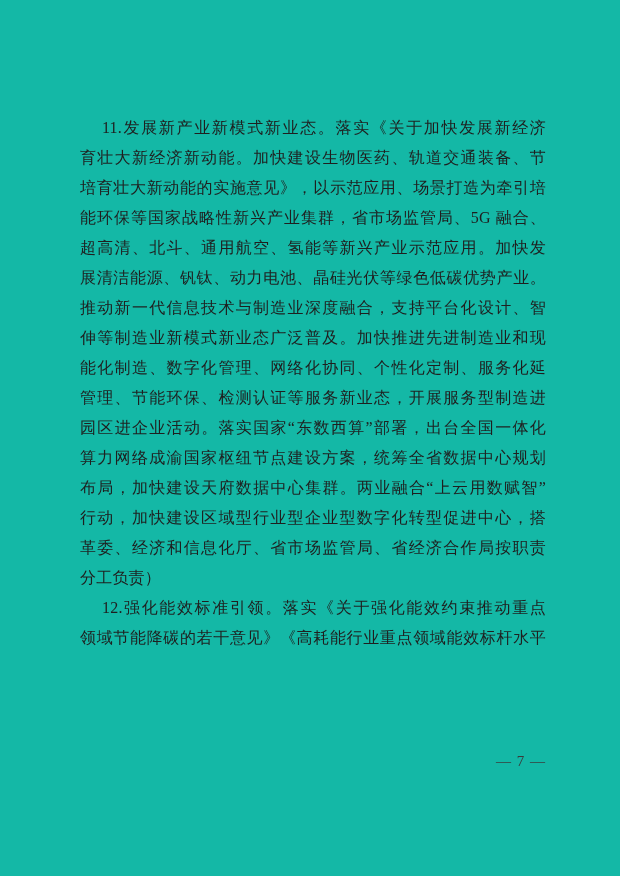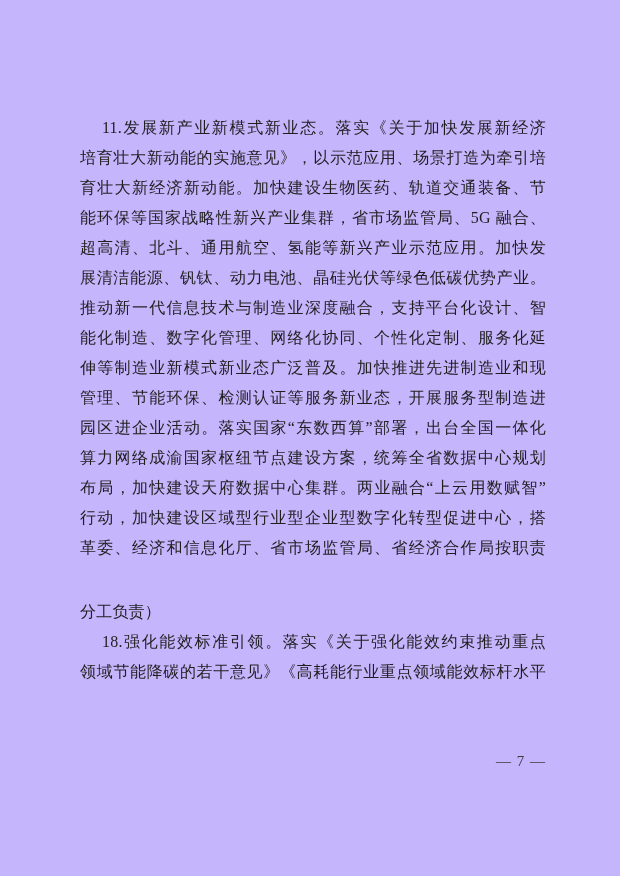--- a/index.html
+++ b/index.html
@@ -1,70 +1,70 @@
 <!DOCTYPE html>
 <html><head>
 <meta charset="utf-8">
 <style>
   * { margin: 0; padding: 0; box-sizing: border-box; }
   html, body { background: #e8e8e8; }
   .page {
     position: relative;
     width: 620px;
     height: 876px;
-    background: #c4b5fd;
+    background: #14b8a6;
     font-family: "Liberation Serif", "DejaVu Serif", serif;
     color: #1f1f1f;
     overflow: hidden;
   }
   .content {
     position: absolute;
     left: 80px;
     top: 113px;
     width: 466px;
   }
   .line {
     font-size: 16px;
     line-height: 30px;
     height: 30px;
     overflow: hidden;
     text-align: justify;
     text-align-last: justify;
     letter-spacing: 0.2px;
   }
   .line.indent { text-indent: 22px; }
-  .line.flush-left { text-align-last: left; margin-top: 34px; }
+  .line.flush-left { text-align-last: left; }
   .page-number {
     position: absolute;
     top: 749px;
     right: 74px;
     font-size: 15px;
     line-height: 24px;
     color: #3a3a3a;
     letter-spacing: 1px;
   }
 </style>
 </head>
 <body>
 
 <div class="page">
   <div class="content">
     <div class="line indent">11.发展新产业新模式新业态。落实《关于加快发展新经济</div>
+    <div class="line">育壮大新经济新动能。加快建设生物医药、轨道交通装备、节</div>
     <div class="line">培育壮大新动能的实施意见》，以示范应用、场景打造为牵引培</div>
-    <div class="line">育壮大新经济新动能。加快建设生物医药、轨道交通装备、节</div>
     <div class="line">能环保等国家战略性新兴产业集群，省市场监管局、5G 融合、</div>
     <div class="line">超高清、北斗、通用航空、氢能等新兴产业示范应用。加快发</div>
     <div class="line">展清洁能源、钒钛、动力电池、晶硅光伏等绿色低碳优势产业。</div>
     <div class="line">推动新一代信息技术与制造业深度融合，支持平台化设计、智</div>
+    <div class="line">伸等制造业新模式新业态广泛普及。加快推进先进制造业和现</div>
     <div class="line">能化制造、数字化管理、网络化协同、个性化定制、服务化延</div>
-    <div class="line">伸等制造业新模式新业态广泛普及。加快推进先进制造业和现</div>
     <div class="line">管理、节能环保、检测认证等服务新业态，开展服务型制造进</div>
     <div class="line">园区进企业活动。落实国家“东数西算”部署，出台全国一体化</div>
     <div class="line">算力网络成渝国家枢纽节点建设方案，统筹全省数据中心规划</div>
     <div class="line">布局，加快建设天府数据中心集群。两业融合“上云用数赋智”</div>
     <div class="line">行动，加快建设区域型行业型企业型数字化转型促进中心，搭</div>
     <div class="line">革委、经济和信息化厅、省市场监管局、省经济合作局按职责</div>
     <div class="line flush-left">分工负责）</div>
-    <div class="line indent">18.强化能效标准引领。落实《关于强化能效约束推动重点</div>
+    <div class="line indent">12.强化能效标准引领。落实《关于强化能效约束推动重点</div>
     <div class="line">领域节能降碳的若干意见》《高耗能行业重点领域能效标杆水平</div>
   </div>
   <div class="page-number">— 7 —</div>
 </div>
 
 </body></html>

